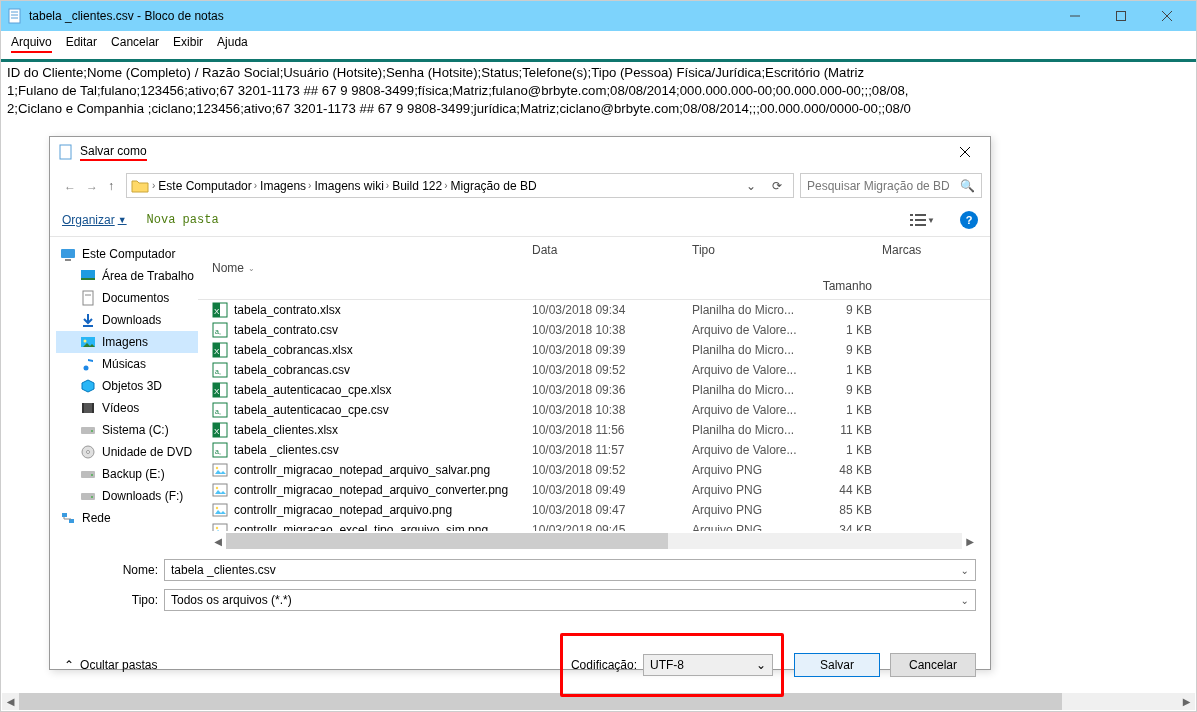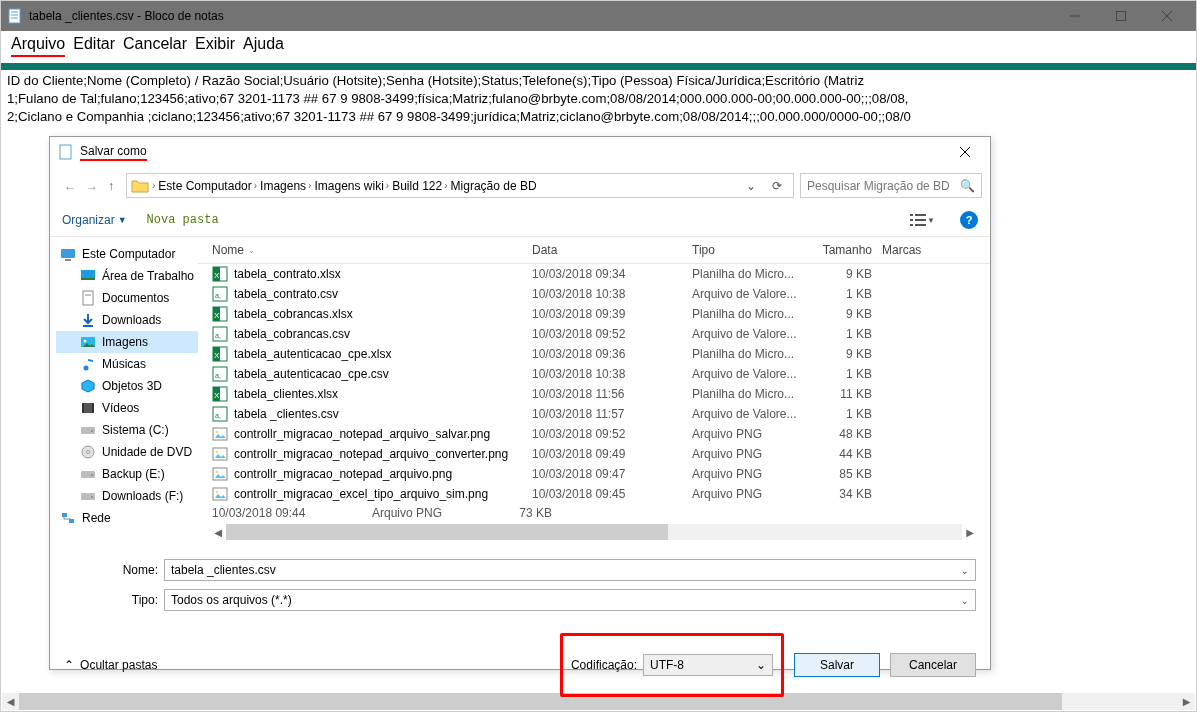--- a/index.html
+++ b/index.html
@@ -1,27 +1,27 @@
 <!DOCTYPE html>
 <html><head>
 <meta charset="utf-8">
 <style>
   * { box-sizing: border-box; margin: 0; padding: 0; font-family: "Segoe UI", Tahoma, sans-serif; }
   body { background: #fff; width: 1197px; height: 712px; overflow: hidden; position: relative; font-size: 12px; color: #000; }
 
   
   .npad { position: absolute; left: 0; top: 0; width: 1197px; height: 712px; border: 1px solid #cdcdcd; background: #fff; }
-  .titlebar { display: flex; align-items: center; height: 30px; padding: 1px 6px; background: #737373; }
+  .titlebar { display: flex; align-items: center; height: 30px; padding: 1px 6px; background: #7dd3fc; }
   .titlebar .appicon { width: 16px; height: 16px; margin-right: 6px; }
   .titlebar .title { flex: 1; font-size: 12px; color: #000; }
   .winbtns { display: flex; }
   .winbtn { width: 46px; height: 30px; display: flex; align-items: center; justify-content: center; }
   .winbtn svg { stroke: #444; }
 
-  .menubar { display: flex; gap: 8px; padding: 4px 10px 6px; border-bottom: 7px solid #0f766e; font-size: 16px; }
+  .menubar { display: flex; gap: 14px; padding: 4px 10px 6px; border-bottom: 3px solid #0f766e; font-size: 12px; }
   .menubar span { color: #000; }
   .menubar .hl { border-bottom: 2px solid #ff0000; padding-bottom: 2px; }
 
   .editor { font-family: Consolas, monospace; font-size: 13.2px; white-space: pre; padding: 2px 6px; line-height: 18px; color: #000; }
 
   
   .dialog { position: absolute; left: 49px; top: 136px; width: 942px; height: 534px; background: #fff; border: 1px solid #999; box-shadow: 2px 2px 8px rgba(0,0,0,.15); }
   .dlg-titlebar { display: flex; align-items: center; height: 30px; padding: 0 8px; }
   .dlg-titlebar .title { flex: 1; font-size: 12px; display:flex; align-items:center; gap:6px;}
   .dlg-titlebar .title .hl2 { border-bottom: 2px solid #ff0000; padding-bottom: 1px;}
@@ -33,39 +33,39 @@
   .addressbar { flex: 1; display:flex; align-items:center; border:1px solid #ccc; height:25px; padding:0 4px; gap:3px; }
   .addressbar .folder-ic { width:18px; height:18px; }
   .addressbar .crumb { display:flex; align-items:center; gap:2px; }
   .addressbar .chev { color:#666; font-size:10px; }
   .addrflex { flex:1; }
   .addrdrop { color:#555; padding:0 6px;}
   .refresh { width:24px; text-align:center; color:#555;}
   .searchbox { width:182px; border:1px solid #ccc; height:25px; display:flex; align-items:center; padding:0 6px; color:#777; justify-content:space-between;}
 
   .toolbar { display:flex; align-items:center; padding: 6px 12px; gap:20px; border-bottom:1px solid #e5e5e5; }
-  .toolbar .org { color:#15528f; display:flex; align-items:center; gap:3px;}
+  .toolbar .org { color:#15528f; display:flex; align-items:center; gap:3px;text-decoration:underline;}
   .toolbar .newf { color:#4d7c0f;font-family:Liberation Mono, monospace;}
   .toolbar .spacer { flex:1; }
   .toolbar .viewbtn { display:flex; align-items:center; gap:1px; border:1px solid transparent; padding:2px 4px;}
   .toolbar .helpbtn { width:18px;height:18px;border-radius:50%;background:#0078d7;color:#fff;display:flex;align-items:center;justify-content:center;font-size:11px;font-weight:bold;}
 
   .body { display:flex; height: 312px; }
   .tree { width: 148px; padding: 6px 0 6px 6px; overflow:hidden; }
   .tree .item { display:flex; align-items:center; gap:6px; padding:3px 4px; white-space:nowrap; }
   .tree .item.sel { background:#cde8ff; }
   .tree .ic { width:16px; height:16px; flex-shrink:0;}
   .tree .indent { width:14px; display:inline-block;}
 
   .filelist { flex:1; display:flex; flex-direction:column; }
   .colheaders { display:flex; border-bottom:1px solid #e5e5e5; padding: 6px 0 6px 14px; color:#444; }
   .col-name { width: 320px; display:flex; align-items:center; gap:4px;}
   .col-date { width: 160px; }
   .col-type { width: 122px; }
-  .col-size { width: 68px; text-align:right; padding-right:10px;}
+  .col-size { width: 68px; text-align:right; padding-right:10px;margin-top:36px;}
   .col-marks { width: 70px; }
 
   .rows { overflow:hidden; }
   .row { display:flex; padding: 2px 0 2px 14px; align-items:center; }
   .cell-name { width: 320px; display:flex; align-items:center; gap:6px; }
   .cell-date { width: 160px; color:#555;}
   .cell-type { width: 122px; color:#555; white-space:nowrap; overflow:hidden; text-overflow:ellipsis;}
   .cell-size { width: 68px; text-align:right; padding-right:10px; color:#555;}
   .fi { width:16px; height:16px; flex-shrink:0;}
 

